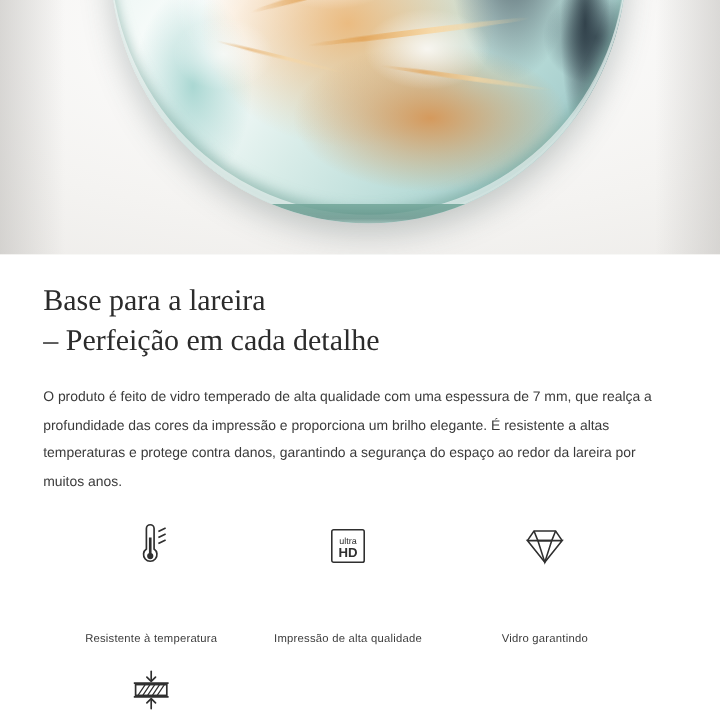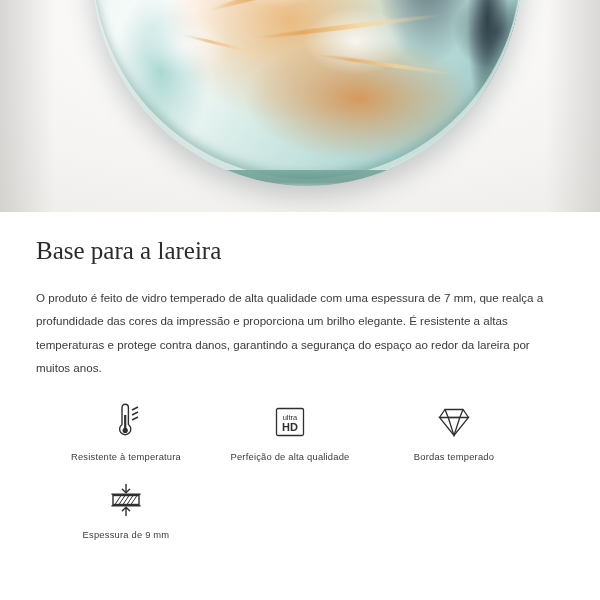--- a/index.html
+++ b/index.html
@@ -169,20 +169,21 @@
     height: 40px;
     display: flex;
     align-items: center;
     justify-content: center;
     margin-bottom: 9px;
   }
   .feature-label {
     font-size: 9.4px;
     color: #3b3b3b;
     letter-spacing: .2px;
+    margin-top: 42px;
   }
   svg { display: block; }
 </style>
 </head>
 <body>
 
 <div class="page">
 
   <div class="hero">
     <div class="hero-backdrop"></div>
@@ -203,20 +204,21 @@
       </div>
       <div class="plate-rim"></div>
       <div class="plate-edge"></div>
     </div>
 
   </div>
 
   <div class="content">
     <h1 class="headline">
       <span>Base para a lareira</span>
+      <span class="line2">– Perfeição em cada detalhe</span>
     </h1>
 
     <p class="body-copy">O produto é feito de vidro temperado de alta qualidade com uma espessura de 7 mm, que realça a profundidade das cores da impressão e proporciona um brilho elegante. É resistente a altas temperaturas e protege contra danos, garantindo a segurança do espaço ao redor da lareira por muitos anos.</p>
 
     <div class="features">
 
       <div class="feature">
         <div class="feature-icon">
           <svg width="34" height="38" viewBox="0 0 34 38" fill="none" stroke="#2f2f2f" stroke-width="1.4">
             <path d="M13 4.5a3.2 3.2 0 0 1 6.4 0v17a5.6 5.6 0 1 1-6.4 0z"></path>
@@ -231,34 +233,34 @@
       </div>
 
       <div class="feature">
         <div class="feature-icon">
           <svg width="38" height="34" viewBox="0 0 38 34">
             <rect x="5.5" y="3.5" width="27" height="27" rx="1.5" fill="none" stroke="#2f2f2f" stroke-width="1.3"></rect>
             <text x="19" y="15" text-anchor="middle" font-family="Liberation Sans, sans-serif" font-size="7.5" fill="#2f2f2f">ultra</text>
             <text x="19" y="26" text-anchor="middle" font-family="Liberation Sans, sans-serif" font-size="11" font-weight="bold" fill="#2f2f2f">HD</text>
           </svg>
         </div>
-        <div class="feature-label">Perfeição de alta qualidade</div>
+        <div class="feature-label">Impressão de alta qualidade</div>
       </div>
 
 
       <div class="feature">
         <div class="feature-icon">
           <svg width="38" height="34" viewBox="0 0 38 34" fill="none" stroke="#2f2f2f" stroke-width="1.3">
             <path d="M4.5 12.5h29L19 30.5z"></path>
             <path d="M4.5 12.5 10 4.5h18l5.5 8"></path>
             <path d="M10 4.5 13.2 12.5 19 30.5 24.8 12.5 28 4.5"></path>
             <path d="M13.2 12.5h11.6"></path>
           </svg>
         </div>
-        <div class="feature-label">Bordas temperado</div>
+        <div class="feature-label">Vidro garantindo</div>
       </div>
 
 
       <div class="feature">
         <div class="feature-icon">
           <svg width="40" height="36" viewBox="0 0 40 36" fill="none" stroke="#2f2f2f" stroke-width="1.4">
             <path d="M20 2.5v7.5" stroke-linecap="round"></path>
             <path d="M16.4 7.2 20 10.8 23.6 7.2" stroke-linecap="round" stroke-linejoin="round"></path>
             <path d="M20 33.5V26" stroke-linecap="round"></path>
             <path d="M16.4 28.8 20 25.2 23.6 28.8" stroke-linecap="round" stroke-linejoin="round"></path>

